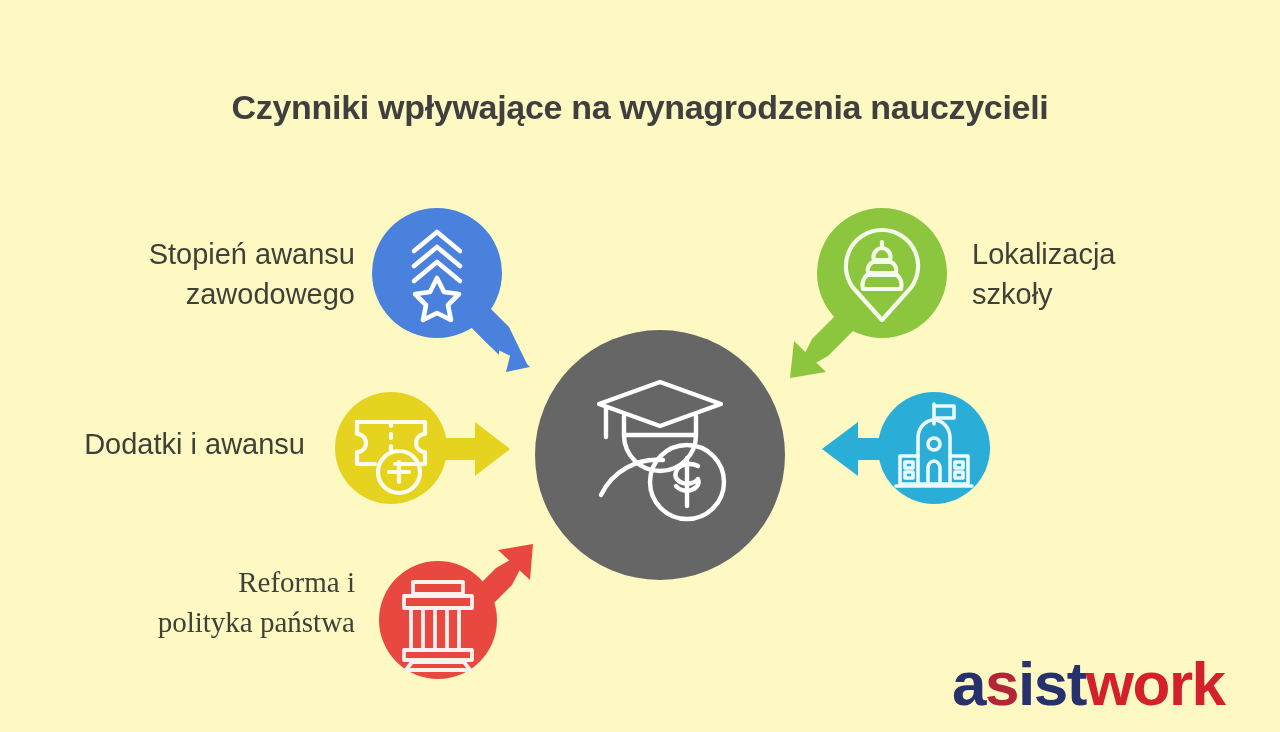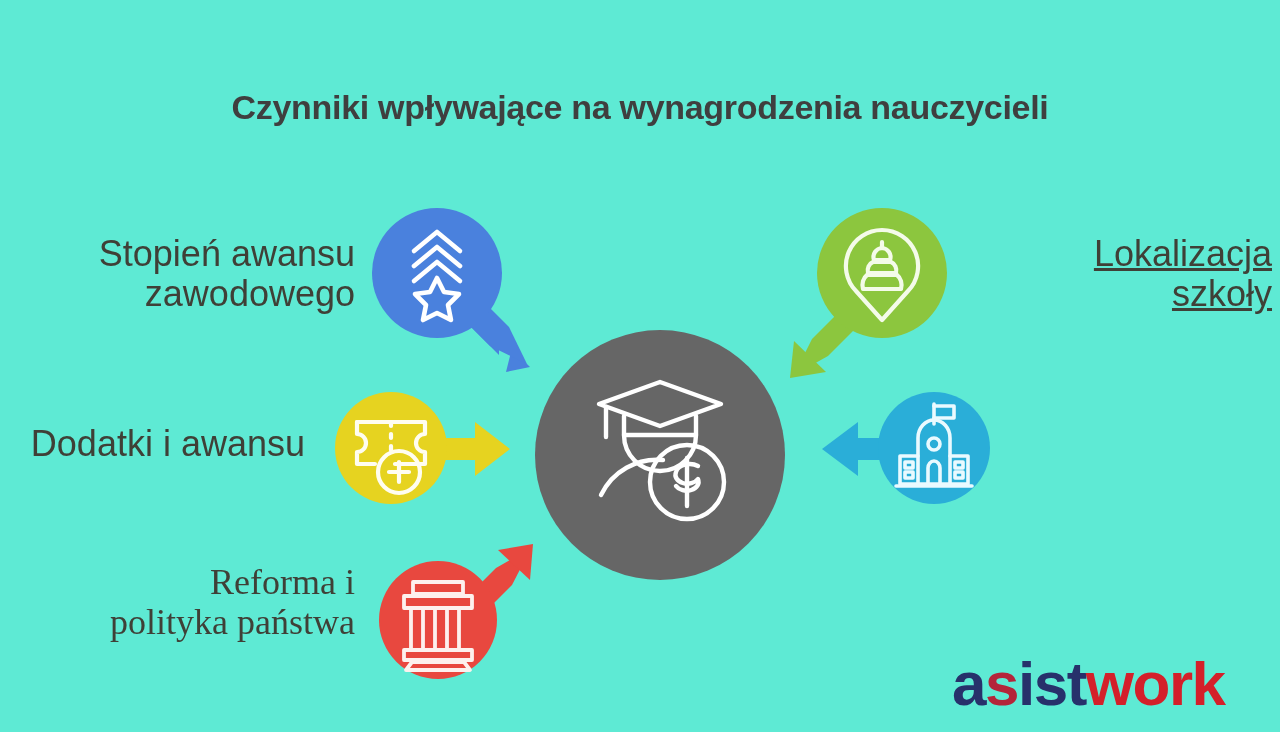--- a/index.html
+++ b/index.html
@@ -13,21 +13,21 @@
   body {
     background: #ffffff;
     font-family: "Liberation Sans", sans-serif;
     position: relative;
   }
 
   #infographic {
     position: relative;
     width: 1280px;
     height: 732px;
-    background: #5eead4;
+    background: #fef9c3;
   }
 
   
   #title {
     position: absolute;
     left: 0;
     top: 88px;
     width: 1280px;
     text-align: center;
     font-family: "Liberation Sans", sans-serif;
@@ -41,27 +41,27 @@
   
   .node {
     position: absolute;
   }
   .node svg { display: block; overflow: visible; }
 
   
   .label {
     position: absolute;
     font-family: "Liberation Sans", sans-serif;
-    font-size: 36px;
+    font-size: 29px;
     line-height: 40px;
     color: #3f4037;
     white-space: pre-line;
   }
   .label.right-align { text-align: right; }
-  .label.left-align  { text-align: right; text-decoration: underline; }
+  .label.left-align  { text-align: left; }
 
   
   #label-stopien { left: 15px;   top: 234px; width: 340px; }
   #label-dodatki { left: 15px;   top: 424px; width: 290px; }
   #label-reforma { left: 15px;   top: 562px; width: 340px; font-family: Liberation Serif, serif; }
   #label-lokalizacja { left: 972px; top: 234px; width: 300px; }
   #label-rodzaj  { left: 1015px; top: 424px; width: 260px; }
 
   
   #center-node {

